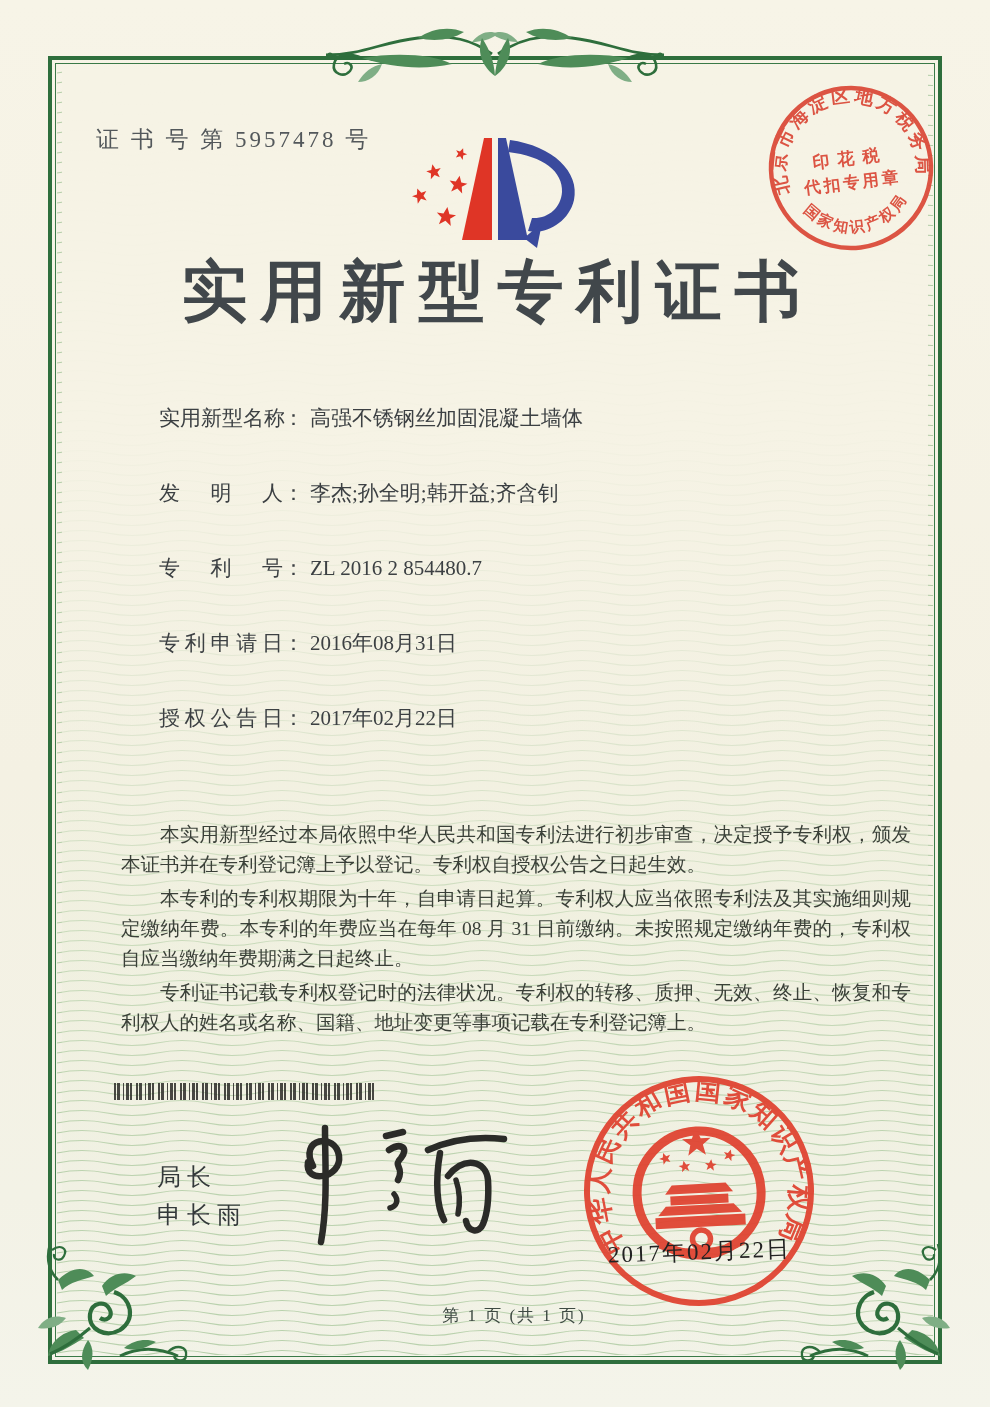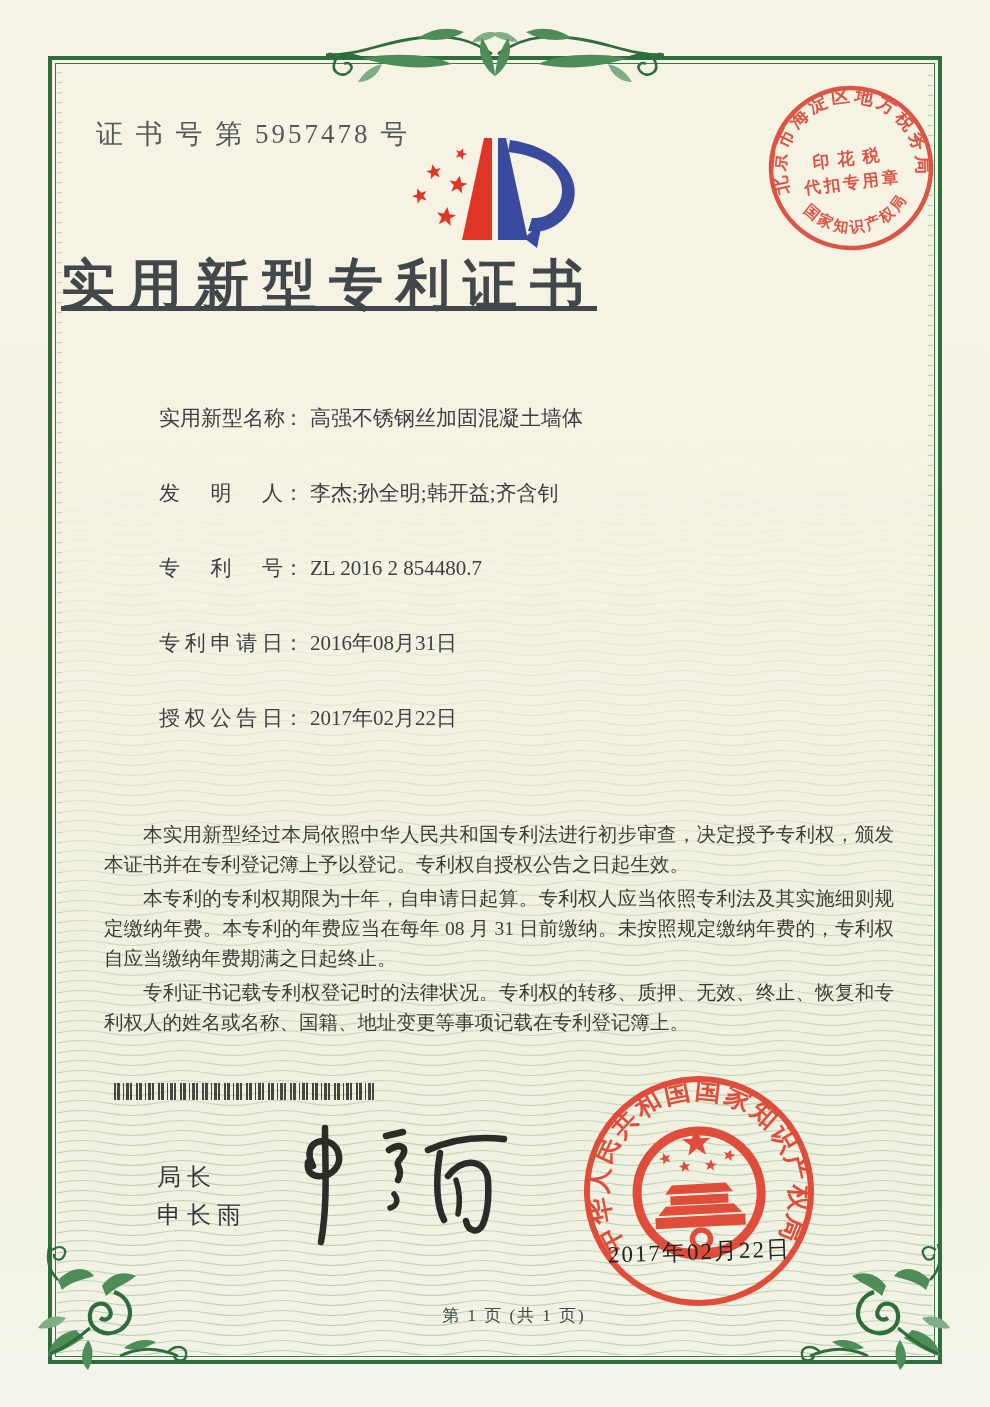--- a/index.html
+++ b/index.html
@@ -19,33 +19,33 @@
           rgba(246,243,229,1) 0%, rgba(246,243,229,.96) 28%,
           rgba(243,241,226,.72) 48%, rgba(234,239,217,.38) 68%,
           rgba(226,235,209,.16) 84%, rgba(222,233,206,.08) 100%);}
   
   .orn{position:absolute;z-index:6;}
   .orn-top{left:322px;top:24px;width:346px;height:84px;}
   .orn-bl{left:36px;top:1244px;width:160px;height:130px;}
   .orn-br{left:792px;top:1244px;width:160px;height:130px;transform:scaleX(-1);}
   
   .abs{position:absolute;z-index:10;}
-  .cert-no{left:96px;top:116px;font-size:27px;letter-spacing:3px;color:#53585b;}
+  .cert-no{left:96px;top:124px;font-size:23px;letter-spacing:3px;color:#53585b;}
   .logo{left:398px;top:132px;width:220px;height:135px;z-index:8;}
   .tax-stamp{left:763px;top:80px;width:176px;height:176px;z-index:9;
              transform:rotate(-7deg);opacity:.92;}
-  .title{left:48px;top:254px;width:886px;text-align:left;
-         font-size:54px;font-weight:700;letter-spacing:13px;color:#41474b;
-         text-indent:13px;line-height:1.15;text-decoration:underline;}
+  .title{left:48px;top:254px;width:886px;text-align:center;
+         font-size:66px;font-weight:700;letter-spacing:13px;color:#41474b;
+         text-indent:13px;line-height:1.15;}
   .fields{left:113px;top:404px;width:760px;}
   .frow{height:30px;margin-bottom:45px;font-size:21px;color:#3c4043;white-space:nowrap;margin-left:46px;}
   .flabel{display:inline-block;width:124px;text-align:justify;text-align-last:justify;
           vertical-align:top;}
   .fcolon{display:inline-block;margin-right:6px;}
-  .paras{left:104px;top:820px;width:790px;}
+  .paras{left:121px;top:820px;width:790px;}
   .paras p{margin:0 0 4px 0;font-size:19.5px;line-height:30px;color:#3a4038;
            text-align:justify;text-indent:2em;}
   .barcode{left:114px;top:1083px;width:263px;height:17px;opacity:.88;
     background:repeating-linear-gradient(90deg,
       #30302c 0 2px,transparent 2px 3px,#30302c 3px 6px,transparent 6px 9px,
       #30302c 9px 10px,transparent 10px 12px,#30302c 12px 15px,transparent 15px 16px,
       #30302c 16px 18px,transparent 18px 22px);}
   .sig-block{left:109px;top:1158px;font-family:"Liberation Sans","DejaVu Sans",sans-serif;
              color:#33383a;font-size:24px;letter-spacing:6px;line-height:38px;margin-left:48px;}
   .signature{left:268px;top:1122px;width:252px;height:142px;z-index:11;}

